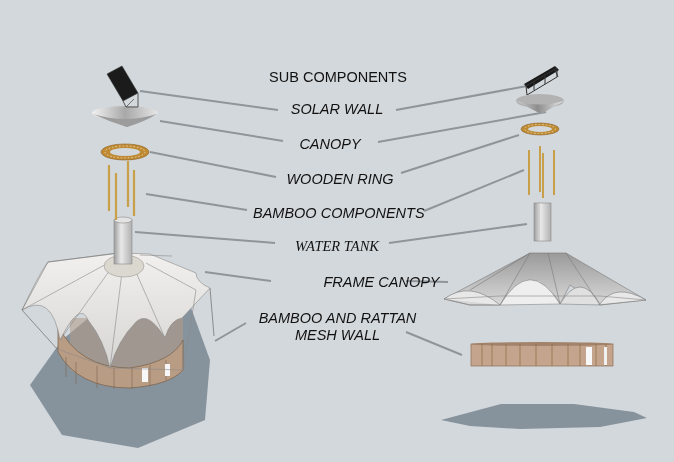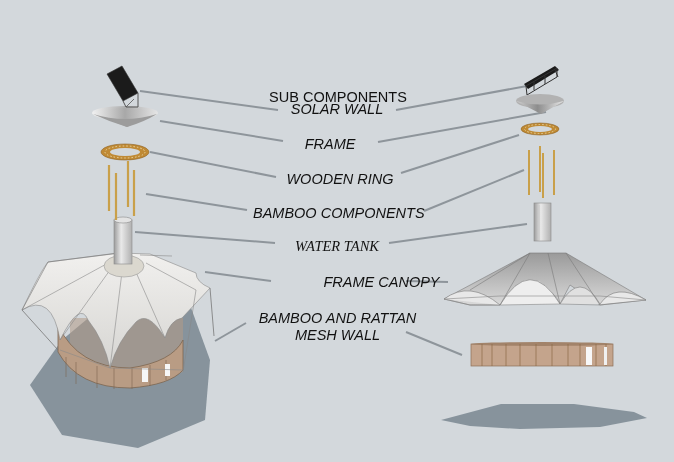--- a/index.html
+++ b/index.html
@@ -1,20 +1,20 @@
 <!DOCTYPE html>
 <html><head>
 <meta charset="utf-8">
 <style>
   html,body{margin:0;padding:0;}
   body{width:674px;height:462px;background:#d3d8dc;position:relative;overflow:hidden;font-family:"Liberation Sans",sans-serif;}
   #scene{position:absolute;left:0;top:0;width:674px;height:462px;}
   .label{position:absolute;font-size:14.5px;color:#111;text-align:center;white-space:nowrap;line-height:17px;}
   .label.it{font-style:italic;}
-  .title{font-style:normal;margin-top:20px;}
+  .title{font-style:normal;}
 </style>
 </head>
 <body>
 
 <svg id="scene" width="674" height="462" viewBox="0 0 674 462" xmlns="http://www.w3.org/2000/svg">
   <defs>
     <linearGradient id="funnelG" x1="0" x2="1" y1="0" y2="0">
       <stop offset="0" stop-color="#f2f2f2"></stop>
       <stop offset="0.5" stop-color="#a8a8a8"></stop>
       <stop offset="1" stop-color="#e6e6e6"></stop>
@@ -188,19 +188,19 @@
       <rect x="586" y="347" width="6" height="18" fill="#f8f8f8"></rect>
       <rect x="604" y="347" width="3" height="18" fill="#f0f0f0"></rect>
     </g>
 
     <polygon points="441,420 501,404 574,404 634,412 647,418 600,427 520,429 470,426" fill="#87939c"></polygon>
   </g>
 </svg>
 
 <div class="label title" style="left:268px;top:69px;width:140px;">SUB COMPONENTS</div>
 <div class="label it" style="left:281px;top:101px;width:112px;">SOLAR WALL</div>
-<div class="label it" style="left:290px;top:136px;width:80px;">FRAME</div>
+<div class="label it" style="left:290px;top:136px;width:80px;">CANOPY</div>
 <div class="label it" style="left:281px;top:171px;width:118px;">WOODEN RING</div>
 <div class="label it" style="left:253px;top:205px;width:168px;">BAMBOO COMPONENTS</div>
 <div class="label it" style="left:288px;top:238px;width:98px;font-family:Liberation Serif, serif;">WATER TANK</div>
 <div class="label it" style="left:277px;top:274px;width:125px;margin-left:42px;">FRAME CANOPY</div>
 <div class="label it" style="left:255px;top:310px;width:165px;text-align:center;">BAMBOO AND RATTAN</div>
 <div class="label it" style="left:255px;top:327px;width:165px;">MESH WALL</div>
 
 </body></html>

